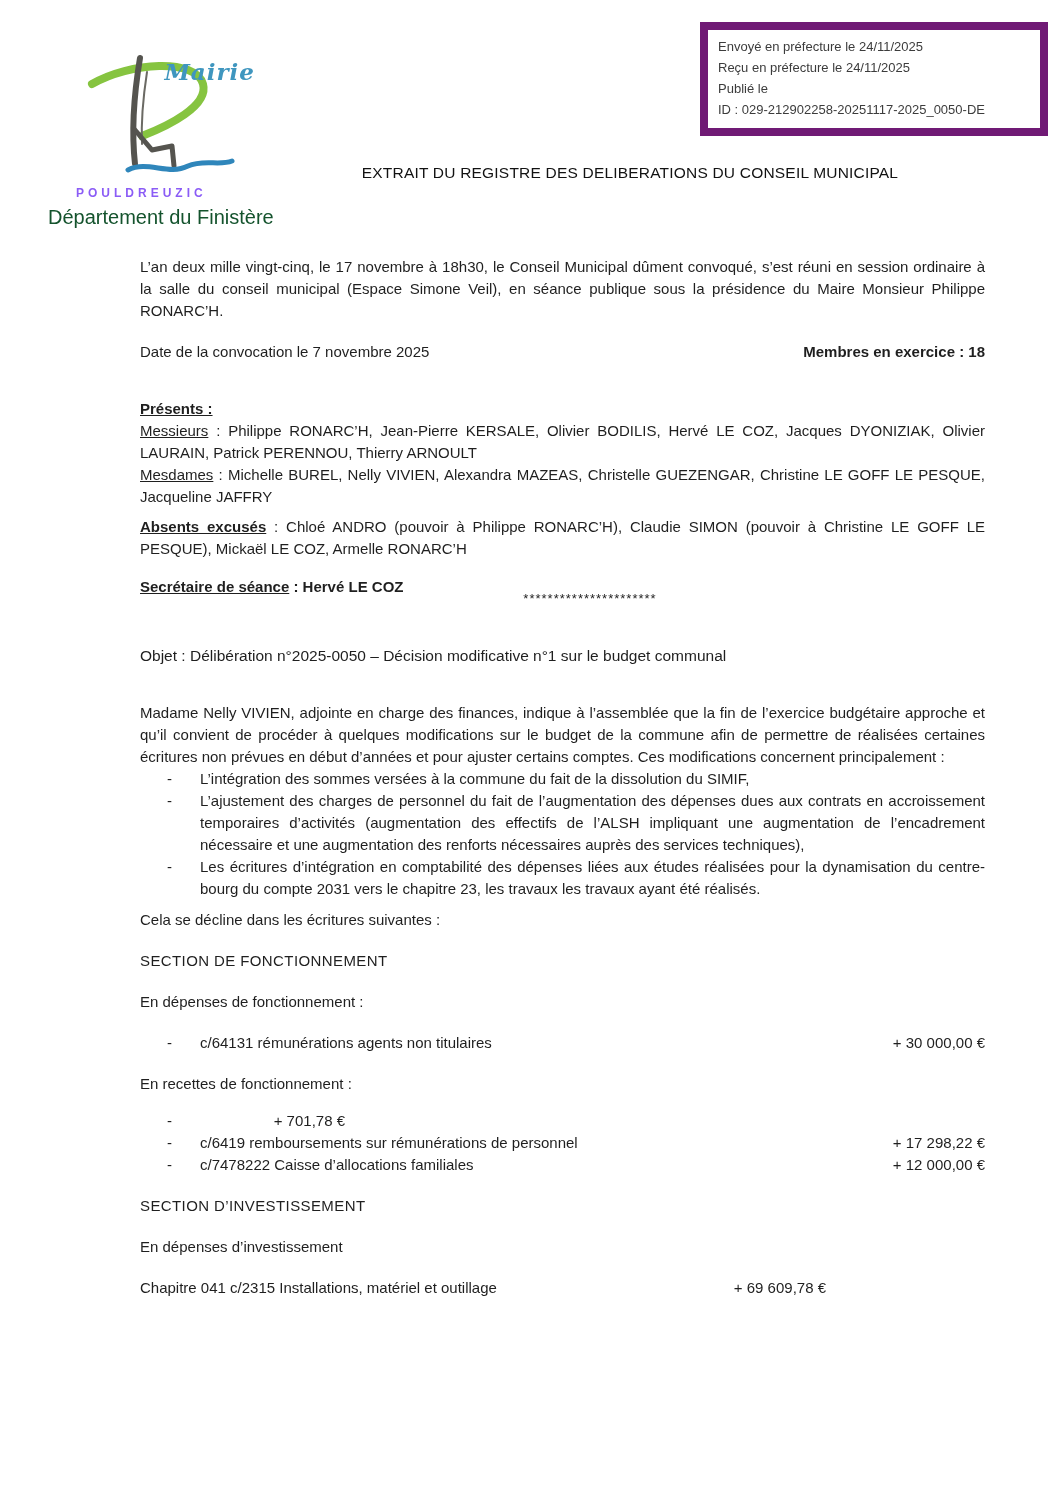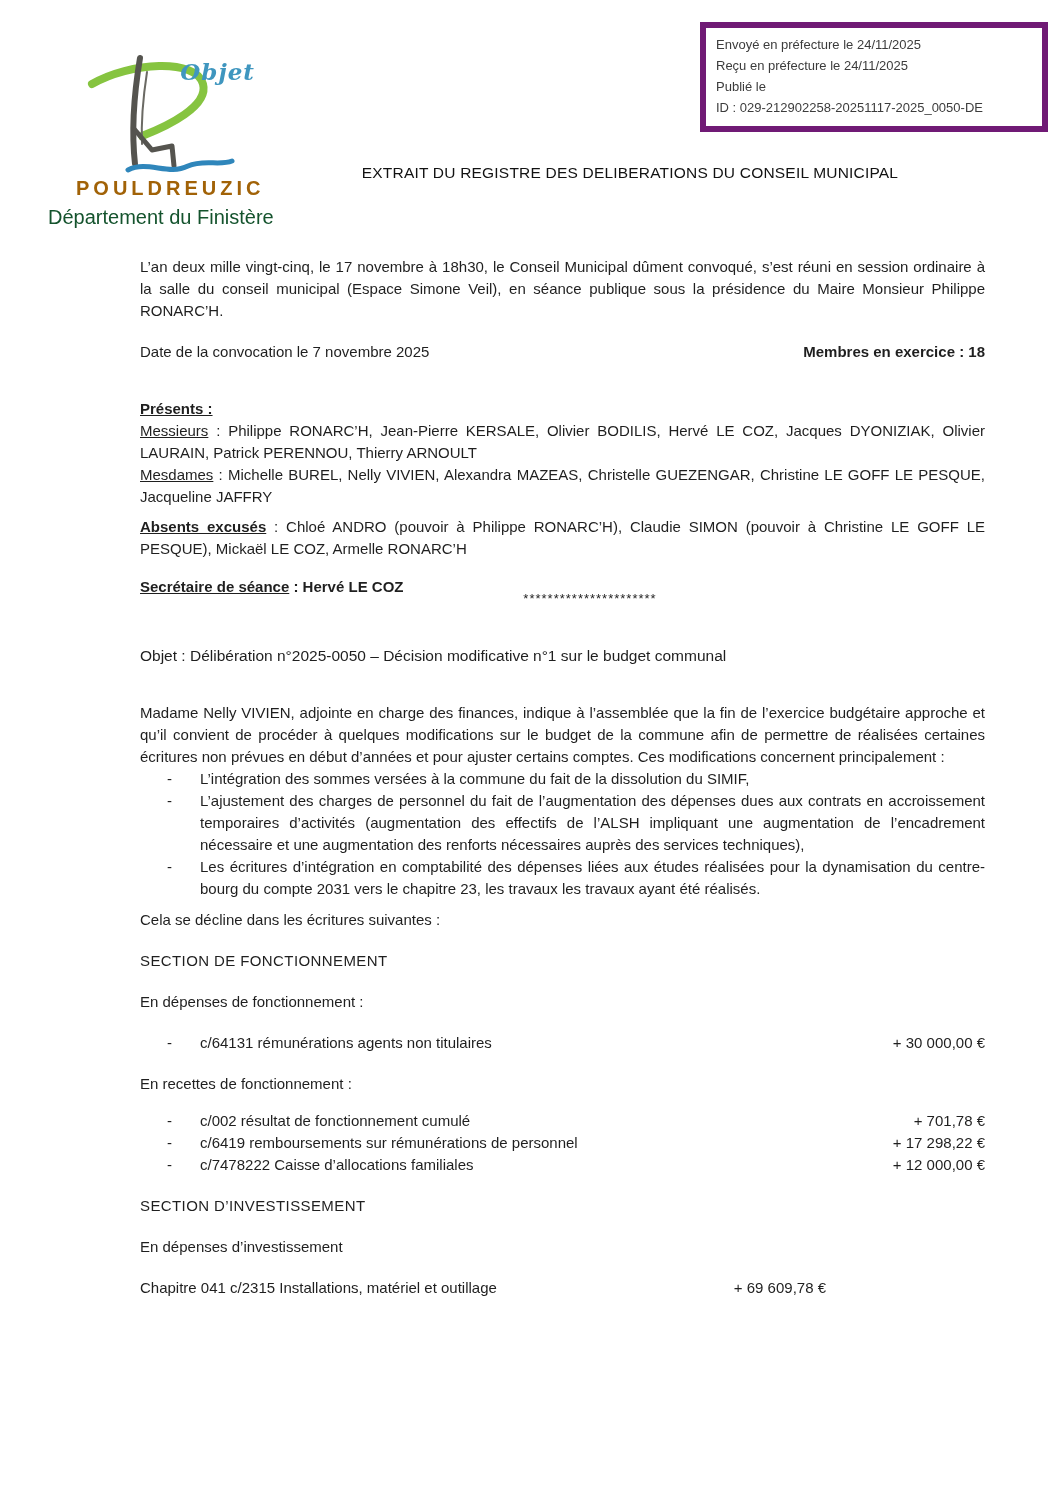--- a/index.html
+++ b/index.html
@@ -16,21 +16,21 @@
     position: absolute;
     inset: 0;
     background: #ffffff;
   }
 
   
   .stamp {
     position: absolute;
     left: 700px; top: 22px;
     width: 348px;
-    border: 6px solid #701a75;
+    border: 8px solid #701a75;
     padding: 6px 10px 8px 10px;
     background: #fff;
   }
   .stamp div {
     font-size: 13px;
     line-height: 21px;
     color: #3c3c3c;
     white-space: nowrap;
   }
 
@@ -48,23 +48,23 @@
     font-style: italic;
     font-weight: bold;
     font-size: 23px;
     color: #3f96bf;
     letter-spacing: 1px;
   }
   .logo-commune {
     position: absolute;
     bottom: 0px; left: 6px;
     font-weight: bold;
-    font-size: 20px;
+    font-size: 12px;
     letter-spacing: 4px;
-    color: #a16207;
+    color: #8b5cf6;
   }
   .department {
     position: absolute;
     left: 48px; top: 206px;
     font-size: 20px;
     color: #14532d;
   }
 
   
   .doc-title {
@@ -145,21 +145,21 @@
   </div>
 
   <div class="logo">
     <svg width="185" height="150" viewBox="0 0 185 150" aria-hidden="true">
       <path d="M22,34 C60,12 126,8 133,34 C139,56 98,76 72,86" fill="none" stroke="#86c440" stroke-width="8" stroke-linecap="round"></path>
       <path d="M70,8 C65,38 61,78 65,114" fill="none" stroke="#55544f" stroke-width="6" stroke-linecap="round"></path>
       <path d="M77,22 C73,48 71,72 72,94" fill="none" stroke="#6b6a64" stroke-width="2" stroke-linecap="round"></path>
       <path d="M65,80 L82,100 L102,96 L104,116" fill="none" stroke="#55544f" stroke-width="5" stroke-linejoin="round" stroke-linecap="round"></path>
       <path d="M58,120 C78,110 98,126 118,116 C133,109 150,116 162,111" fill="none" stroke="#2f86bb" stroke-width="5" stroke-linecap="round"></path>
     </svg>
-    <div class="logo-mairie">Objet</div>
+    <div class="logo-mairie">Mairie</div>
     <div class="logo-commune">POULDREUZIC</div>
   </div>
 
   <div class="department">Département du Finistère</div>
 
   <div class="doc-title">EXTRAIT DU REGISTRE DES DELIBERATIONS DU CONSEIL MUNICIPAL</div>
 
   <div class="content">
 
     <div class="justify">L’an deux mille vingt-cinq, le 17 novembre à 18h30, le Conseil Municipal dûment convoqué, s’est réuni en session ordinaire à la salle du conseil municipal (Espace Simone Veil), en séance publique sous la présidence du Maire Monsieur Philippe RONARC’H.</div>
@@ -214,21 +214,20 @@
       <span class="bullet-dash">-</span>
       <span class="row-label">c/64131 rémunérations agents non titulaires</span>
       <span class="row-amount">+ 30 000,00 €</span>
     </div>
 
     <div class="sub-label">En recettes de fonctionnement :</div>
 
     <div class="amount-rows-tight">
       <div class="amount-row">
         <span class="bullet-dash">-</span>
-        <span class="row-label">c/002 résultat de fonctionnement cumulé</span>
         <span class="row-amount">+ 701,78 €</span>
       </div>
       <div class="amount-row">
         <span class="bullet-dash">-</span>
         <span class="row-label">c/6419 remboursements sur rémunérations de personnel</span>
         <span class="row-amount">+ 17 298,22 €</span>
       </div>
       <div class="amount-row">
         <span class="bullet-dash">-</span>
         <span class="row-label">c/7478222 Caisse d’allocations familiales</span>

